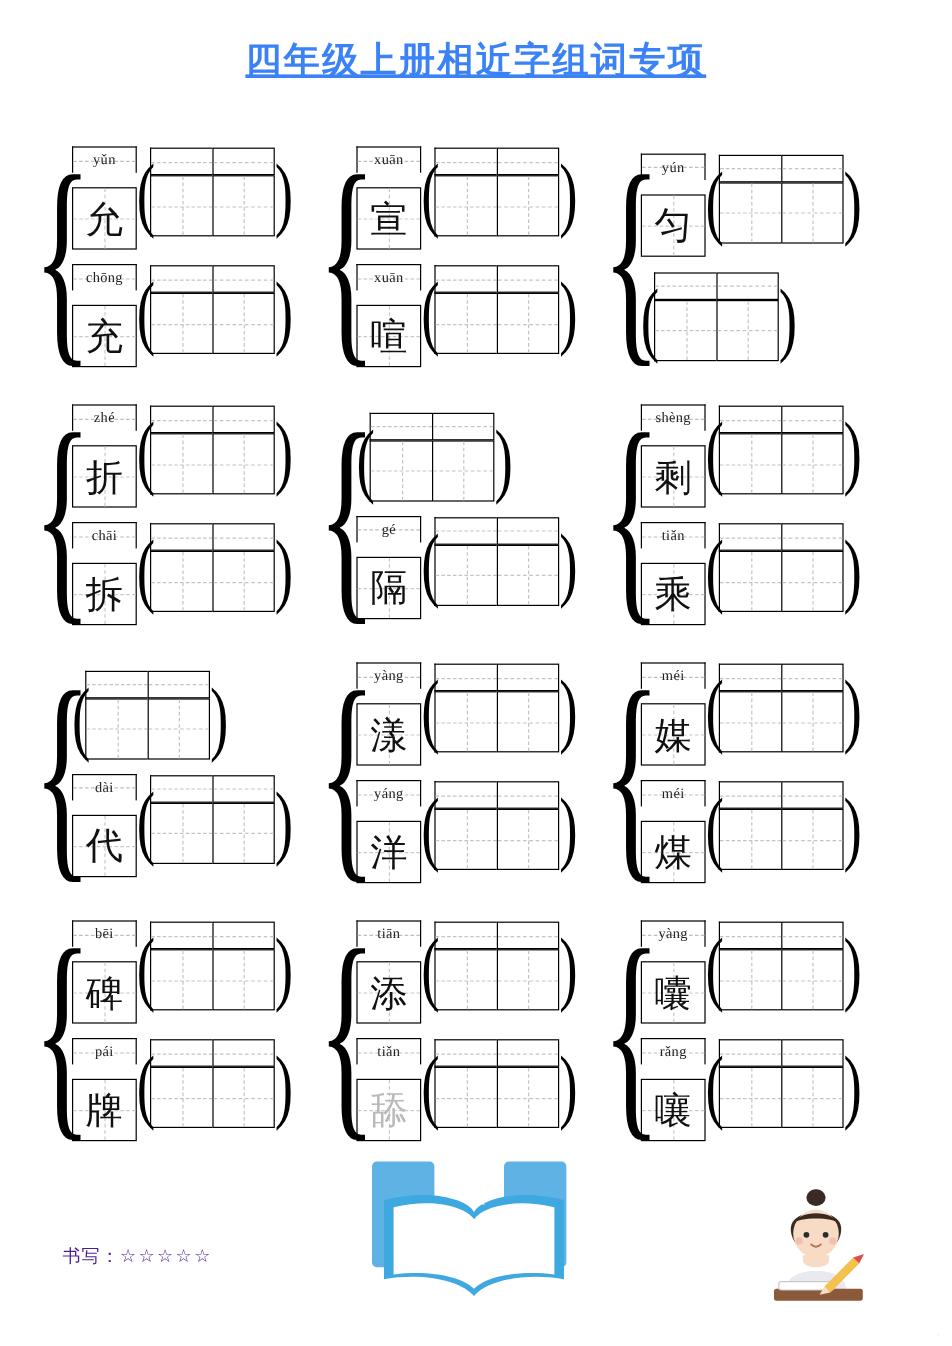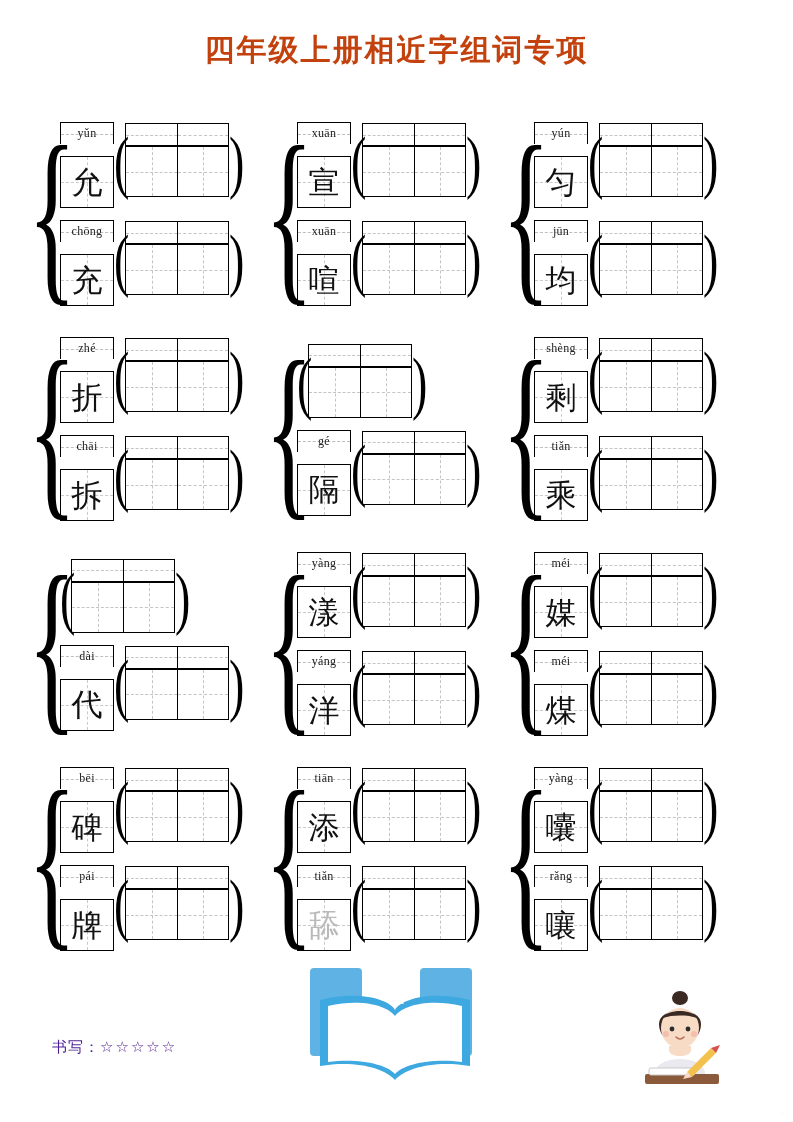--- a/index.html
+++ b/index.html
@@ -24,22 +24,23 @@
 
   .page-title {
     position: absolute;
     top: 30px;
     left: 0;
     width: 793px;
     text-align: center;
     font-family: "Liberation Serif", serif;
     font-size: 30px;
     font-weight: bold;
-    color: #c2410c;
+    color: #3b82f6;
     letter-spacing: 2px;
+    text-decoration: underline;
   }
 
   
   .grid {
     position: absolute;
     top: 122px;
     left: 44px;
     width: 712px;
     display: flex;
     flex-direction: column;
@@ -394,28 +395,20 @@
                 </div>
                 <div class="boxrow lower">
                   <div class="wbox"></div>
                   <div class="wbox"></div>
                 </div>
               </div>
               <div class="paren">)</div>
             </div>
           </div>
           <div class="pair">
-            <div class="charcell">
-              <div class="pinyin-box">
-                  <span class="pinyin">jūn</span>
-                </div>
-              <div class="hanzi-box">
-                  <span class="hanzi">均</span>
-                </div>
-            </div>
             <div class="answer">
               <div class="paren">(</div>
               <div class="boxes">
                 <div class="boxrow upper">
                   <div class="wbox"></div>
                   <div class="wbox"></div>
                 </div>
                 <div class="boxrow lower">
                   <div class="wbox"></div>
                   <div class="wbox"></div>

